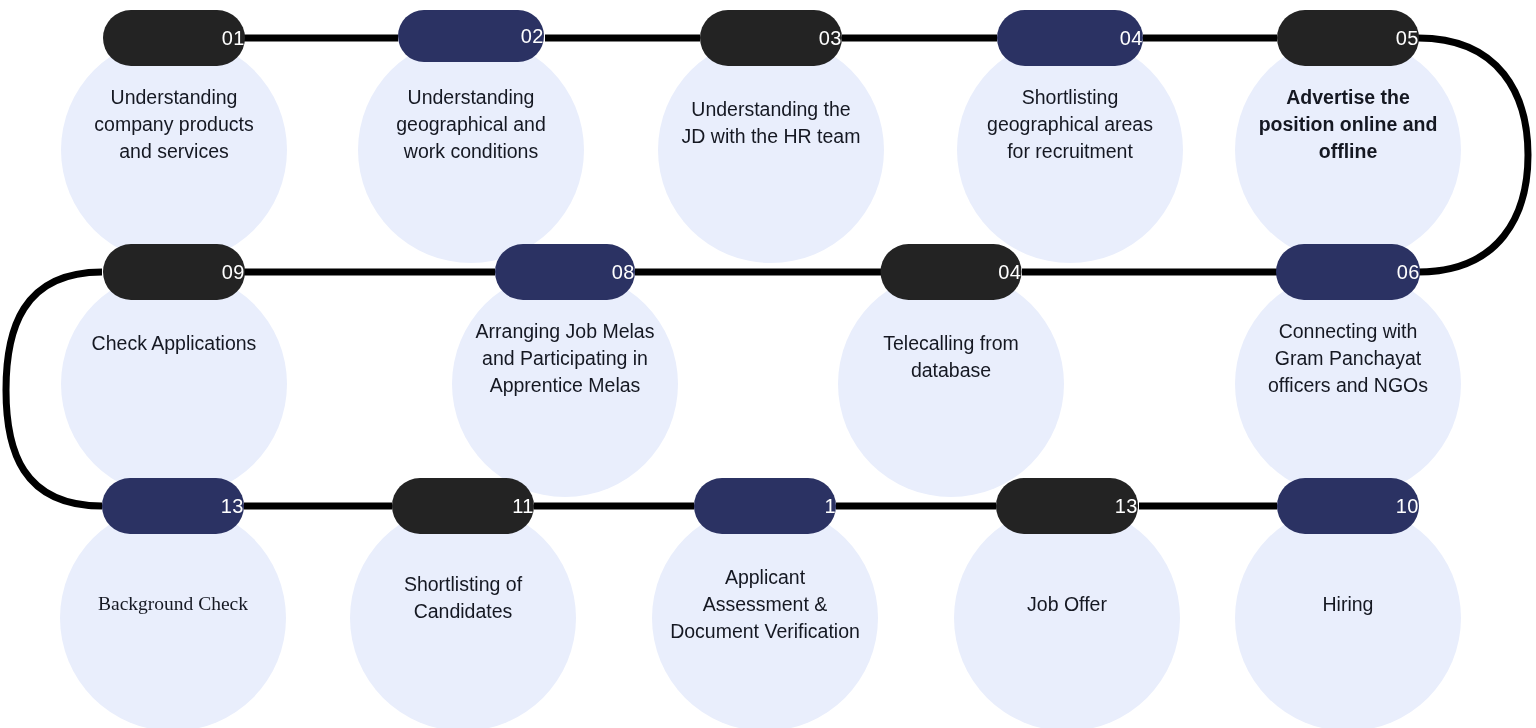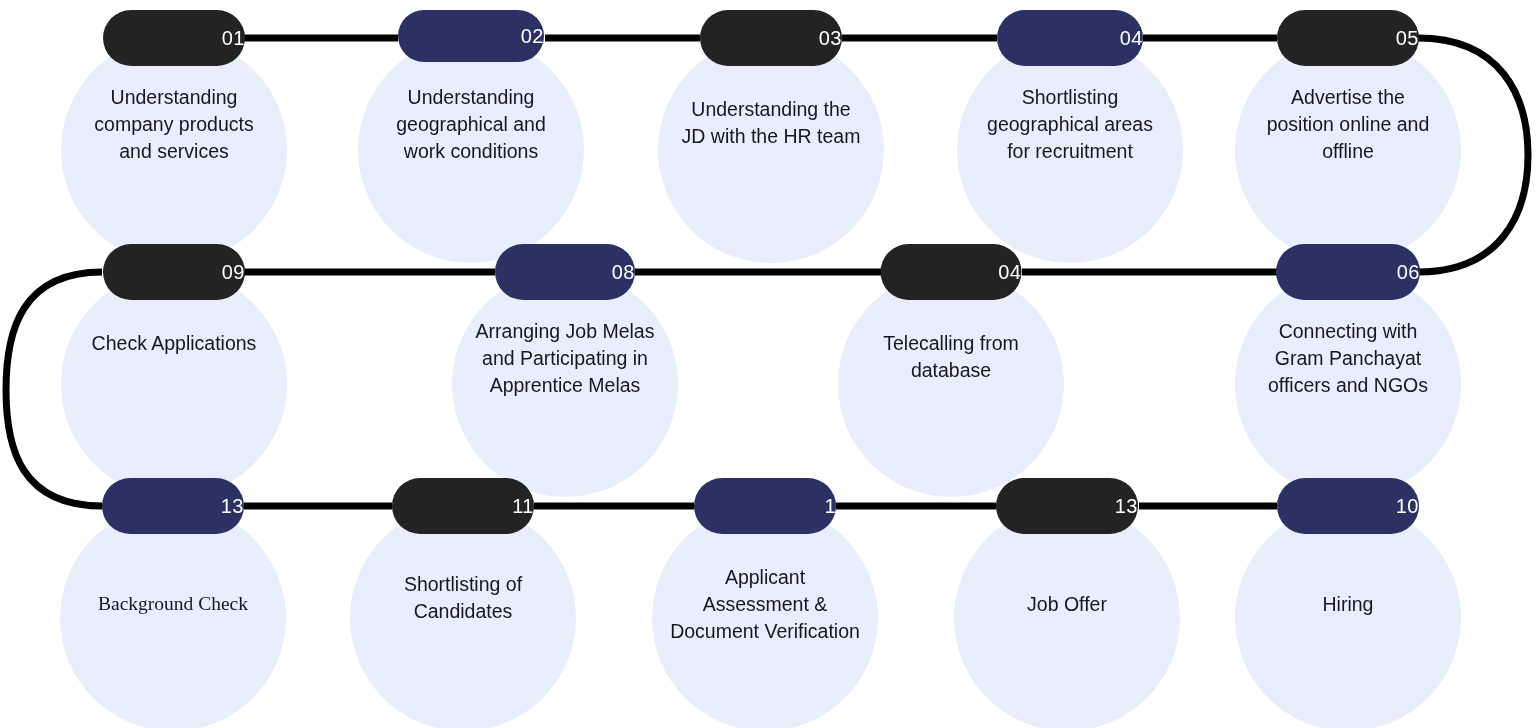--- a/index.html
+++ b/index.html
@@ -135,21 +135,21 @@
     <div class="step-label" style="top:46px; width:218px;">Shortlisting
 geographical areas
 for recruitment</div>
   </div>
 
   <div class="step-node" style="left:1348px; top:38px;">
     <div class="step-circle" style="top:-1px; width:226px; height:226px;"></div>
     <div class="step-pill dark" style="top:-28px; width:142px; height:56px;">
       <span>05</span>
     </div>
-    <div class="step-label" style="top:46px; width:216px;">Advertise the
+    <div class="step-label" style="top:46px; width:216px;font-weight:bold;">Advertise the
 position online and
 offline</div>
   </div>
 
   <div class="step-node" style="left:174px; top:272px;">
     <div class="step-circle" style="top:-1px; width:226px; height:226px;"></div>
     <div class="step-pill dark" style="top:-28px; width:142px; height:56px;">
       <span>09</span>
     </div>
     <div class="step-label" style="top:58px; width:222px;">Check Applications</div>

